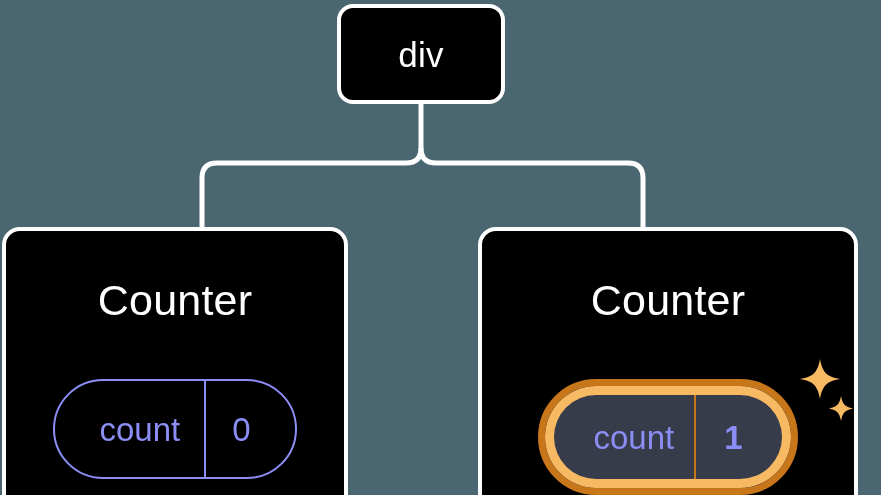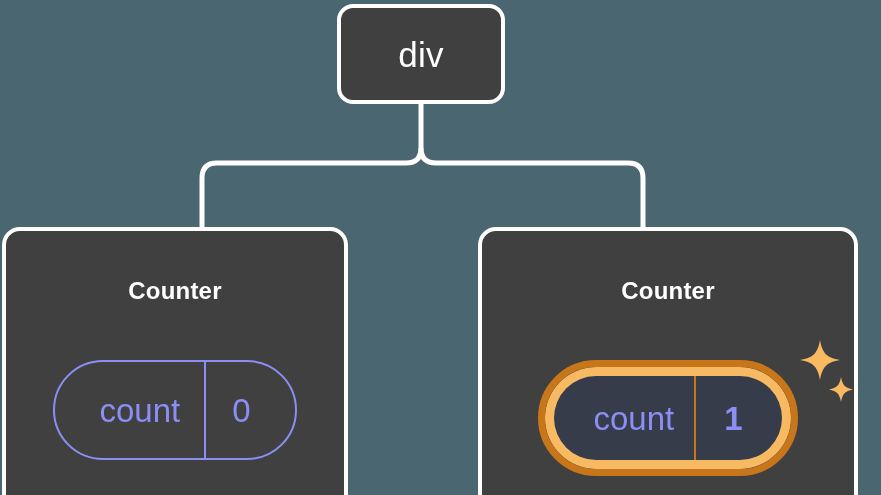--- a/index.html
+++ b/index.html
@@ -23,21 +23,21 @@
     top: 0;
     width: 881px;
     height: 495px;
     pointer-events: none;
   }
 
   
   .node {
     position: absolute;
     box-sizing: border-box;
-    background: #404040;
+    background: #000000;
     border: 4px solid #ffffff;
     border-radius: 16px;
     display: flex;
     flex-direction: column;
     align-items: center;
   }
 
   
   #node-root {
     left: 337px;
@@ -59,22 +59,22 @@
     top: 227px;
     height: 290px;
     border-radius: 18px;
     padding-top: 48px;
   }
   #node-counter-left  { left: 2px;   width: 346px; }
   #node-counter-right { left: 478px; width: 380px; }
 
   .node-title {
     color: #ffffff;
-    font-size: 24px;
-    font-weight: 700;
+    font-size: 43px;
+    font-weight: 400;
     line-height: 1;
     letter-spacing: .2px;
   }
 
   
   .pill-wrap {
     position: relative;
     margin-top: 57px;
   }
 

